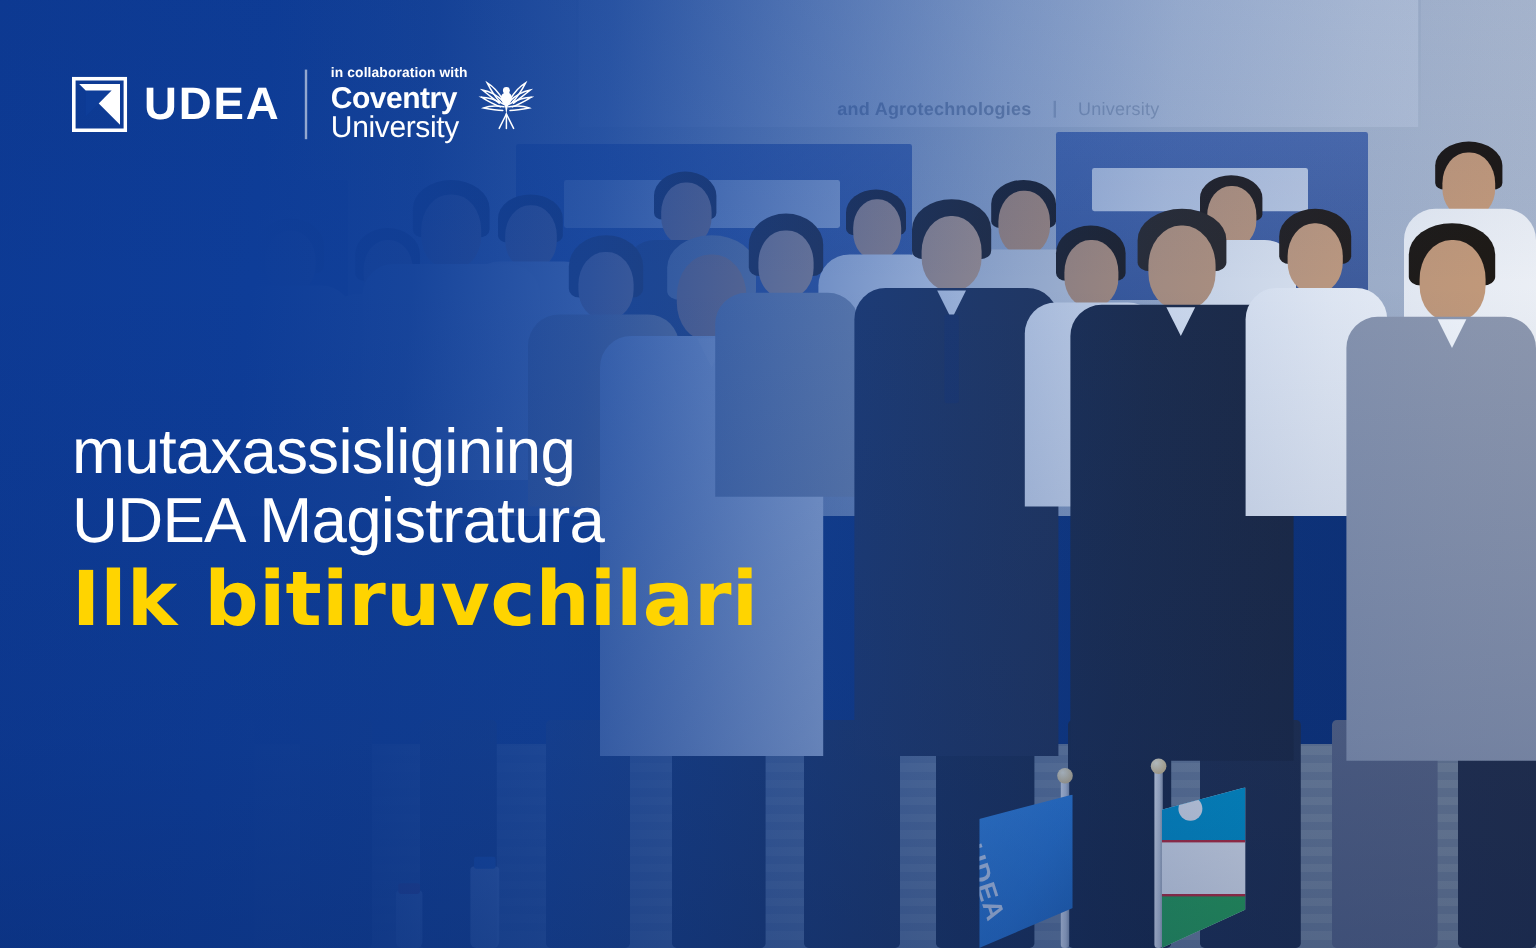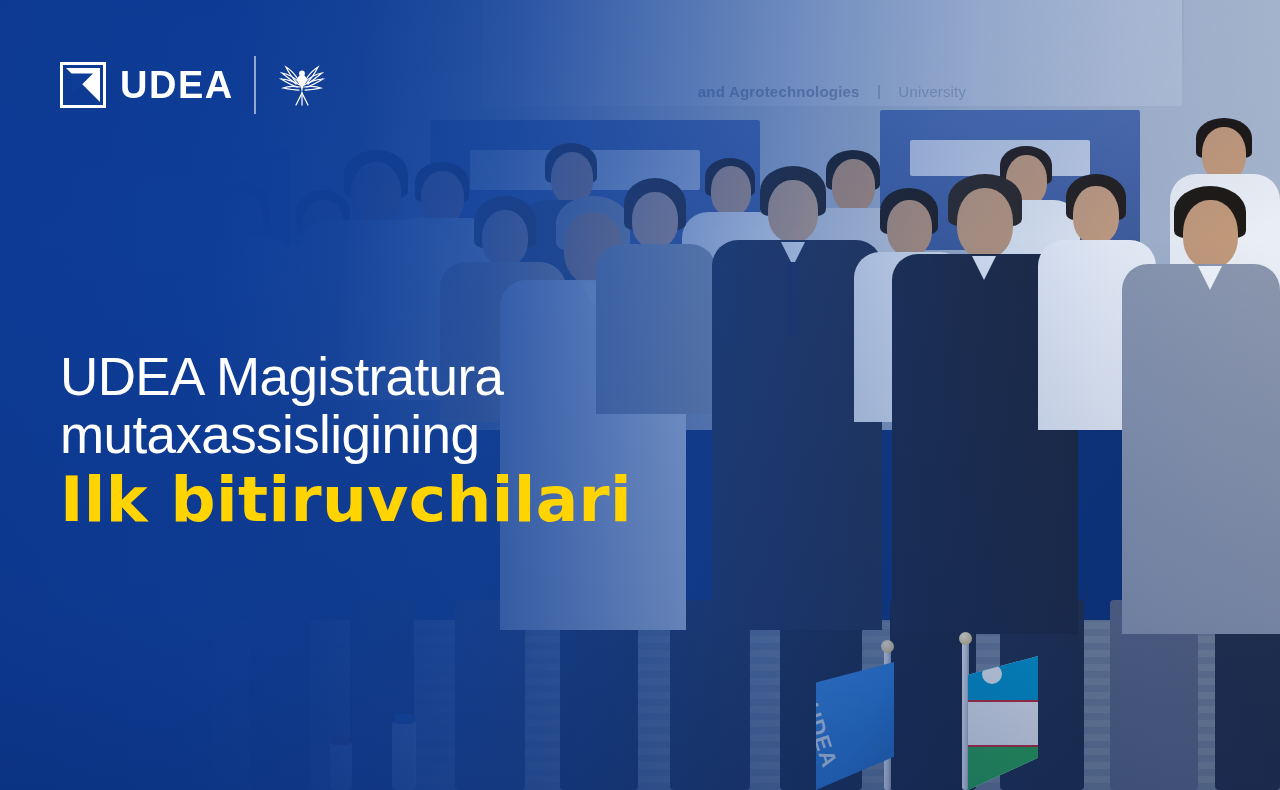--- a/index.html
+++ b/index.html
@@ -475,20 +475,25 @@
         <path d="M6 6 H40 V40 Z" fill="#ffffff"></path>
 
         <path d="M11.5 11.5 H33 L11.5 33 Z" fill="#0e3d98"></path>
       </svg>
       <div class="udea-word">UDEA</div>
     </div>
 
     <div class="divider"></div>
 
     <div class="partner">
+      <div class="partner-text">
+        <div class="collab-line">in collaboration with</div>
+        <div class="cov-name">Coventry</div>
+        <div class="cov-sub">University</div>
+      </div>
       <svg class="phoenix" width="48" height="48" viewBox="0 0 48 48">
         <g fill="none" stroke="#ffffff" stroke-width="1.25" stroke-linecap="round">
 
           <path d="M22 22 C16 16, 10 13, 4 12 C9 16, 13 19, 18 23"></path>
           <path d="M22 24 C15 20, 9 18, 3 18 C8 21, 13 24, 19 26"></path>
           <path d="M22 26 C16 25, 10 25, 5 27 C10 28, 16 29, 21 29"></path>
           <path d="M21 20 C17 13, 13 9, 8 6 C11 12, 15 18, 19 22"></path>
 
           <path d="M26 22 C32 16, 38 13, 44 12 C39 16, 35 19, 30 23"></path>
           <path d="M26 24 C33 20, 39 18, 45 18 C40 21, 35 24, 29 26"></path>
@@ -502,18 +507,18 @@
 
         <path d="M24 14 C26.6 14 28.6 16 28.6 18.6 C28.6 21 27 23 25.6 25
                  C25 26 24.6 28 24 33 C23.4 28 23 26 22.4 25
                  C21 23 19.4 21 19.4 18.6 C19.4 16 21.4 14 24 14 Z" fill="#ffffff"></path>
         <circle cx="24" cy="12.4" r="2.9" fill="#ffffff"></circle>
       </svg>
     </div>
   </div>
 
   <div class="headline">
+    <div class="hl-line">mutaxassisligining</div>
     <div class="hl-line">UDEA Magistratura</div>
-    <div class="hl-line">mutaxassisligining</div>
     <div class="hl-accent">Ilk bitiruvchilari</div>
   </div>
 
 </div>
 
 </body></html>

